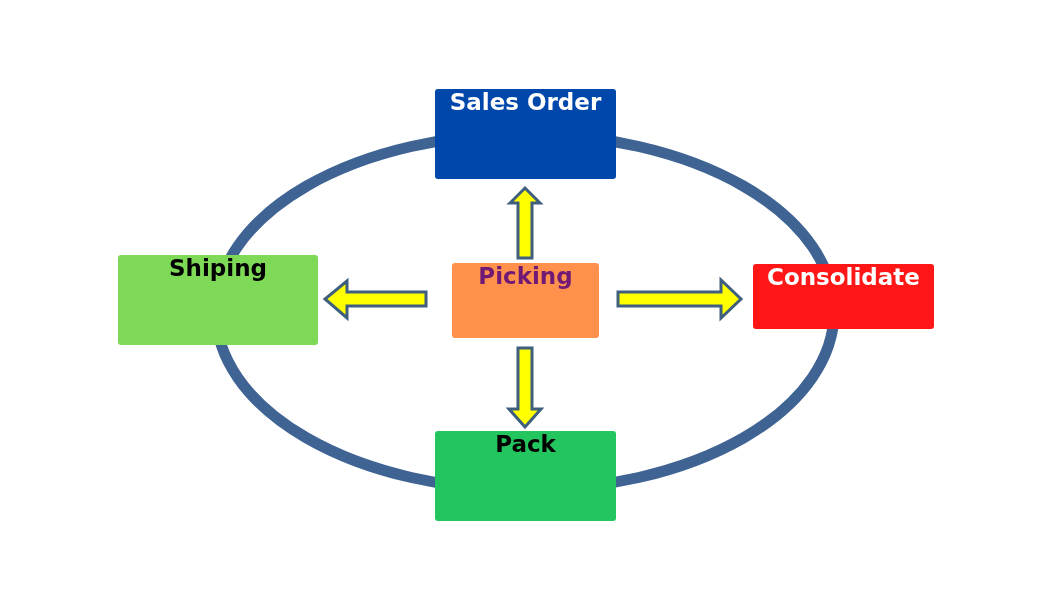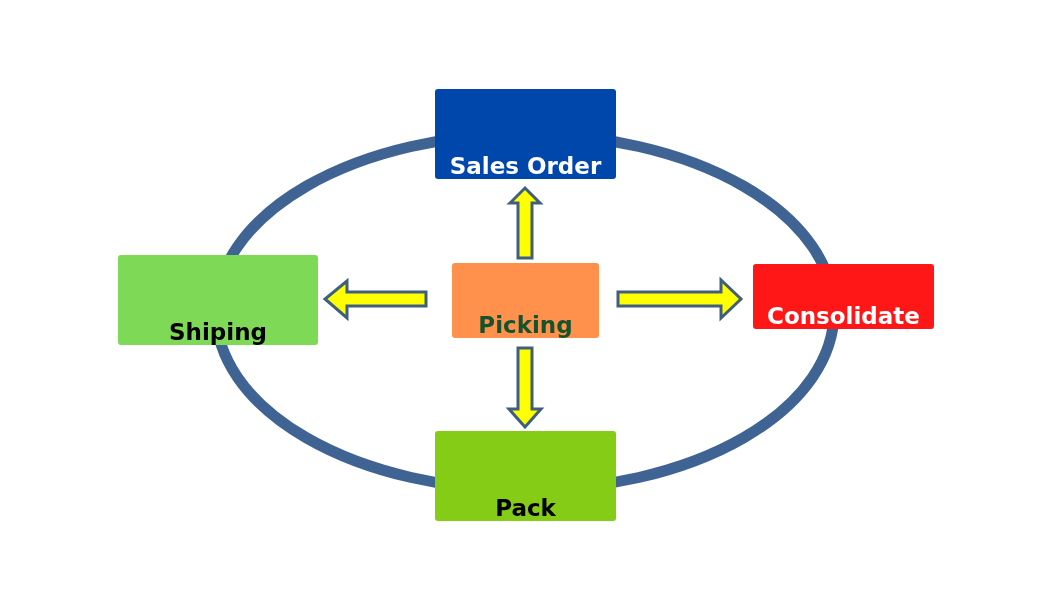--- a/index.html
+++ b/index.html
@@ -1,19 +1,19 @@
 <!DOCTYPE html>
 <html><head>
 <meta charset="utf-8">
 <style>
   html, body { margin: 0; padding: 0; background: #ffffff; }
   body { width: 1050px; height: 600px; position: relative; overflow: hidden; font-family: "DejaVu Sans", sans-serif; }
   #canvas { position: absolute; left: 0; top: 0; width: 1050px; height: 600px; }
   .node {
-    position: absolute; display: flex; align-items: flex-end; justify-content: center;
+    position: absolute; display: flex; align-items: flex-start; justify-content: center;
     border-radius: 3px; font-weight: bold; font-size: 23px; box-sizing: border-box;
   }
   #node-sales { left: 435px; top: 89px; width: 181px; height: 90px; }
   #node-shipping { left: 118px; top: 255px; width: 200px; height: 90px; }
   #node-picking { left: 452px; top: 263px; width: 147px; height: 75px; }
   #node-consolidate { left: 753px; top: 264px; width: 181px; height: 65px; }
   #node-pack { left: 435px; top: 431px; width: 181px; height: 90px; }
 </style>
 </head>
 <body>
@@ -29,21 +29,21 @@
 
   <polygon points="618,292 721,292 721,280 741,299 721,318 721,306 618,306" fill="#ffff00" stroke="#3f5f7f" stroke-width="3" stroke-linejoin="miter"></polygon>
 </svg>
 
 <div id="node-sales" class="node" style="background: rgb(0, 71, 171); color: rgb(255, 255, 255);">
   <span>Sales Order</span>
 </div>
 <div id="node-shipping" class="node" style="background: rgb(126, 217, 87); color: rgb(0, 0, 0);">
   <span>Shiping</span>
 </div>
-<div id="node-picking" class="node" style="background: rgb(255, 145, 77); color: #14532d;">
+<div id="node-picking" class="node" style="background: rgb(255, 145, 77); color: #701a75;">
   <span>Picking</span>
 </div>
 <div id="node-consolidate" class="node" style="background: rgb(255, 22, 22); color: rgb(255, 255, 255);">
   <span>Consolidate</span>
 </div>
-<div id="node-pack" class="node" style="background: #84cc16; color: rgb(0, 0, 0);">
+<div id="node-pack" class="node" style="background: #22c55e; color: rgb(0, 0, 0);">
   <span>Pack</span>
 </div>
 
 </body></html>

